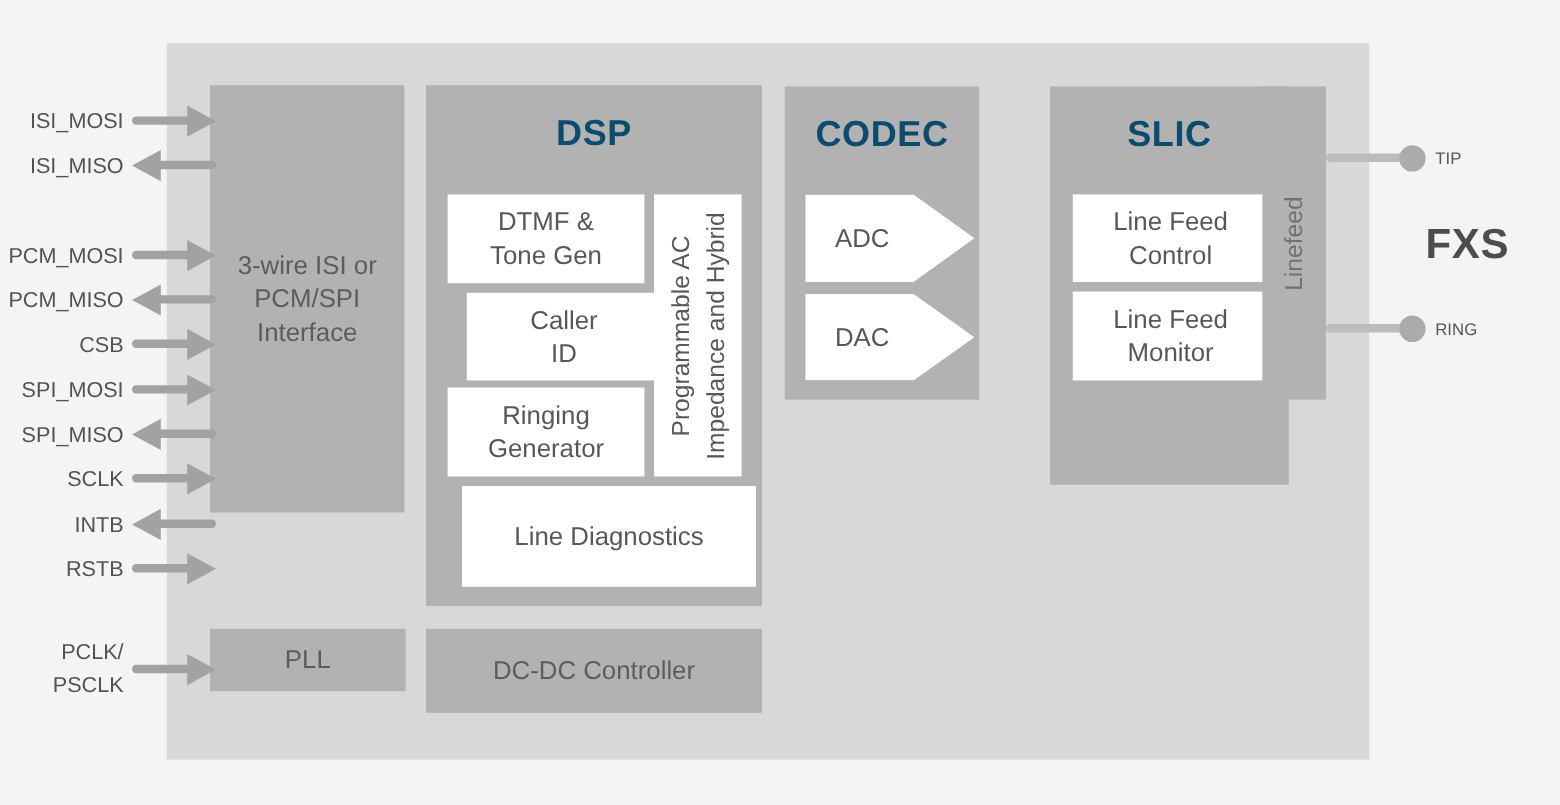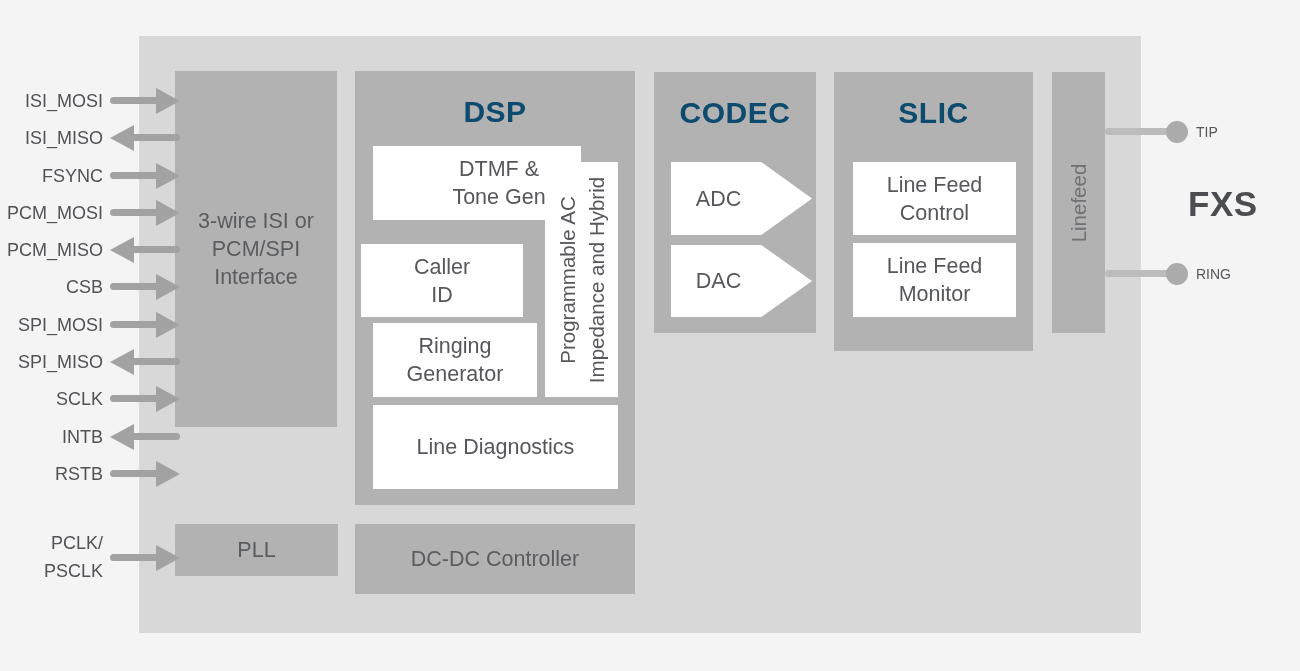--- a/index.html
+++ b/index.html
@@ -13,43 +13,43 @@
   .stage { position:absolute; left:0; top:0; width:1300px; height:671px; }
 
   
   .chip { position:absolute; left:139px; top:36px; width:1002px; height:597px; background:#d8d8d8; }
 
   
   .gblock { position:absolute; background:#b2b2b2; }
   #blk-interface { left:36px;  top:35px;  width:162px; height:356px; display:flex; align-items:center; justify-content:center; }
   #blk-dsp       { left:216px; top:35px;  width:280px; height:434px; }
   #blk-codec     { left:515px; top:36px;  width:162px; height:261px; }
-  #blk-slic      { left:695px; top:36px;  width:199px; height:279px; }
+  #blk-slic      { left:736px; top:36px;  width:199px; height:332px; }
   #blk-linefeed  { left:913px; top:36px;  width:53px;  height:261px; }
   #blk-pll       { left:36px;  top:488px; width:163px; height:52px; display:flex; align-items:center; justify-content:center; }
   #blk-dcdc      { left:216px; top:488px; width:280px; height:70px; display:flex; align-items:center; justify-content:center; }
 
   .block-title {
     text-align:center; padding-top:24px;
     font-size:30px; font-weight:bold; color:#0c4a6e; letter-spacing:0.5px;
   }
   .block-label { font-size:21.5px; line-height:28px; color:#5a5c5f; text-align:center; white-space:pre-line; }
 
   
   .wbox {
     position:absolute; background:#ffffff; color:#55575a;
     font-size:21.5px; line-height:28px; text-align:center; white-space:pre-line;
     display:flex; align-items:center; justify-content:center;
   }
   
-  #box-dtmf    { left:18px;  top:75px;  width:164px; height:74px;padding-left:44px; }
-  #box-caller  { left:6px;  top:173px; width:162px; height:73px; }
+  #box-dtmf    { left:18px;  top:91px;  width:164px; height:74px; }
+  #box-caller  { left:34px;  top:173px; width:162px; height:73px; }
   #box-ringing { left:18px;  top:252px; width:164px; height:74px; }
   #box-ac      { left:190px; top:91px;  width:73px;  height:235px; }
-  #box-diag    { left:18px;  top:334px; width:245px; height:84px; }
+  #box-diag    { left:30px;  top:334px; width:245px; height:84px; }
   
   .pent {
     clip-path: polygon(0 0, 64% 0, 100% 50%, 64% 100%, 0 100%);
     padding-right:46px; box-sizing:border-box;
   }
   #box-adc { left:17px; top:90px;  width:141px; height:73px; }
   #box-dac { left:17px; top:173px; width:141px; height:72px; }
   
   #box-lfc { left:19px; top:90px;  width:163px; height:73px; }
   #box-lfm { left:19px; top:171px; width:163px; height:74px; }
@@ -161,27 +161,20 @@
         <span class="head"></span>
       </span>
   </div>
   <div class="pin-row" style="top:123px">
     <span class="pin-label">ISI_MISO</span>
     <span class="pin-arrow out">
         <span class="shaft"></span>
         <span class="head"></span>
       </span>
   </div>
-  <div class="pin-row" style="top:161px">
-    <span class="pin-label">FSYNC</span>
-    <span class="pin-arrow in">
-        <span class="shaft"></span>
-        <span class="head"></span>
-      </span>
-  </div>
   <div class="pin-row" style="top:198px">
     <span class="pin-label">PCM_MOSI</span>
     <span class="pin-arrow in">
         <span class="shaft"></span>
         <span class="head"></span>
       </span>
   </div>
   <div class="pin-row" style="top:235px">
     <span class="pin-label">PCM_MISO</span>
     <span class="pin-arrow out">

